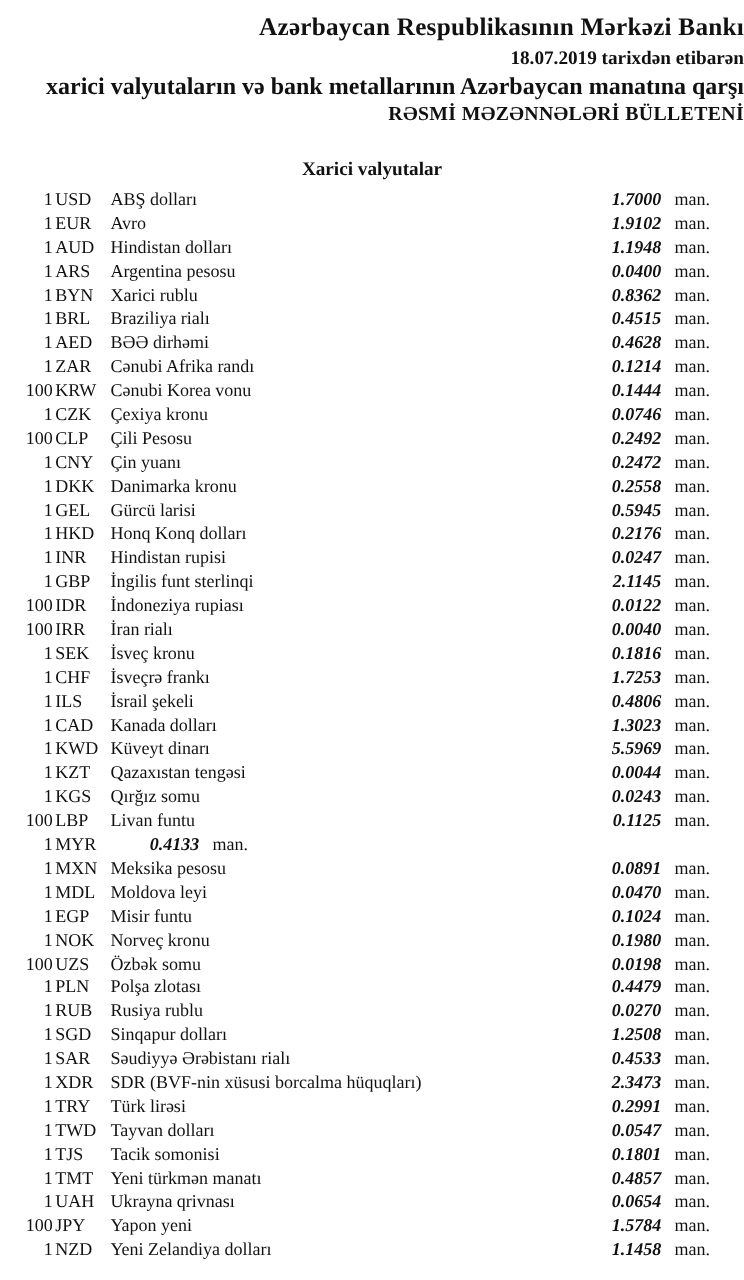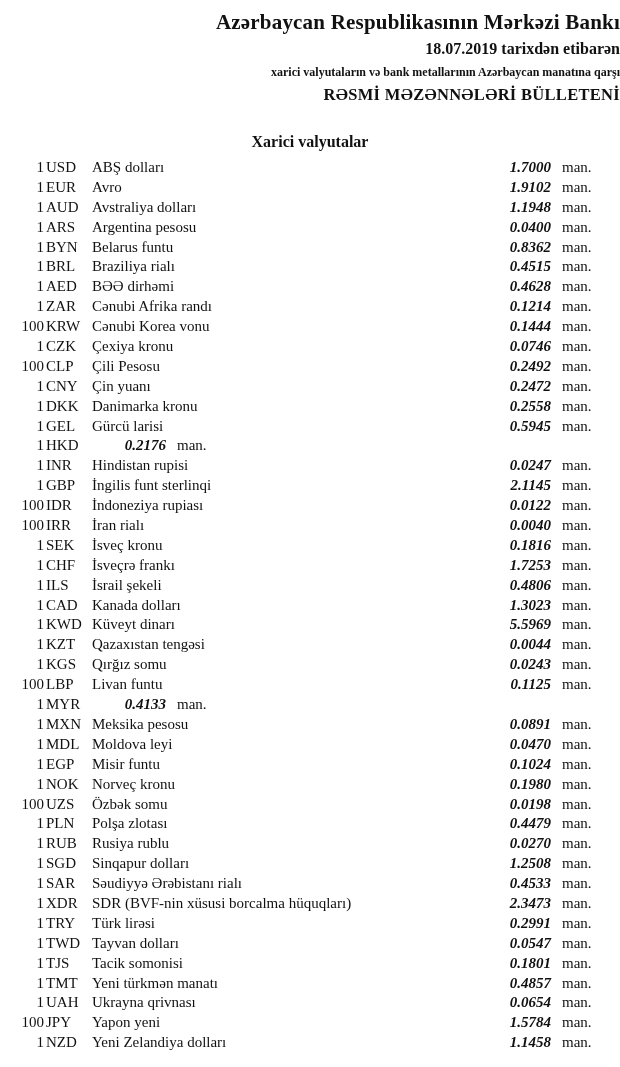--- a/index.html
+++ b/index.html
@@ -31,21 +31,21 @@
     letter-spacing: 0.2px;
   }
   .date-line {
     font-size: 16px;
     font-weight: bold;
     line-height: 22px;
     margin-top: 2px;
     padding-left: 18px;
   }
   .subtitle-line {
-    font-size: 12px;
+    font-size: 20px;
     font-weight: bold;
     line-height: 22px;
     margin-top: 1px;
     padding-left: 35px;
   }
   .bulletin-title {
     font-size: 16.5px;
     font-weight: bold;
     line-height: 22px;
     margin-top: 1px;
@@ -125,37 +125,37 @@
     <span class="qty">1</span>
     <span class="code">EUR</span>
     <span class="name">Avro</span>
     <span class="rate">1.9102</span>
     <span class="unit">man.</span>
   </div>
 
   <div class="row">
     <span class="qty">1</span>
     <span class="code">AUD</span>
-    <span class="name">Avstraliya dolları</span>
+    <span class="name">Hindistan dolları</span>
     <span class="rate">1.1948</span>
     <span class="unit">man.</span>
   </div>
 
   <div class="row">
     <span class="qty">1</span>
     <span class="code">ARS</span>
     <span class="name">Argentina pesosu</span>
     <span class="rate">0.0400</span>
     <span class="unit">man.</span>
   </div>
 
   <div class="row">
     <span class="qty">1</span>
     <span class="code">BYN</span>
-    <span class="name">Belarus funtu</span>
+    <span class="name">Xarici rublu</span>
     <span class="rate">0.8362</span>
     <span class="unit">man.</span>
   </div>
 
   <div class="row">
     <span class="qty">1</span>
     <span class="code">BRL</span>
     <span class="name">Braziliya rialı</span>
     <span class="rate">0.4515</span>
     <span class="unit">man.</span>
@@ -221,20 +221,21 @@
     <span class="qty">1</span>
     <span class="code">GEL</span>
     <span class="name">Gürcü larisi</span>
     <span class="rate">0.5945</span>
     <span class="unit">man.</span>
   </div>
 
   <div class="row">
     <span class="qty">1</span>
     <span class="code">HKD</span>
+    <span class="name">Honq Konq dolları</span>
     <span class="rate">0.2176</span>
     <span class="unit">man.</span>
   </div>
 
   <div class="row">
     <span class="qty">1</span>
     <span class="code">INR</span>
     <span class="name">Hindistan rupisi</span>
     <span class="rate">0.0247</span>
     <span class="unit">man.</span>

